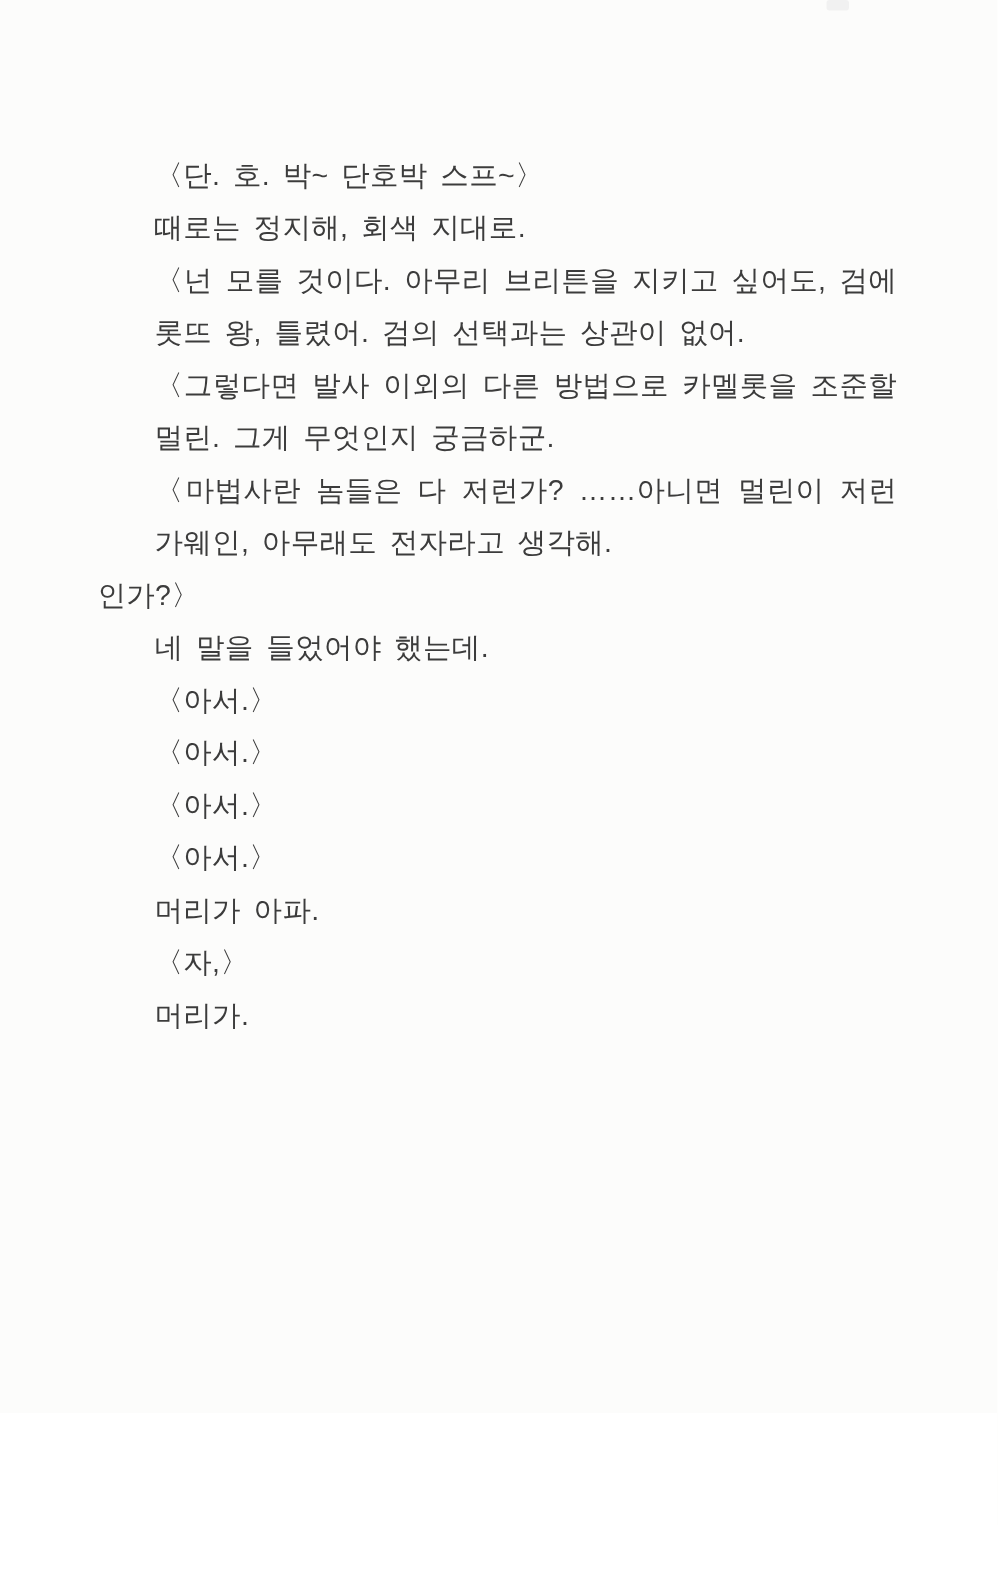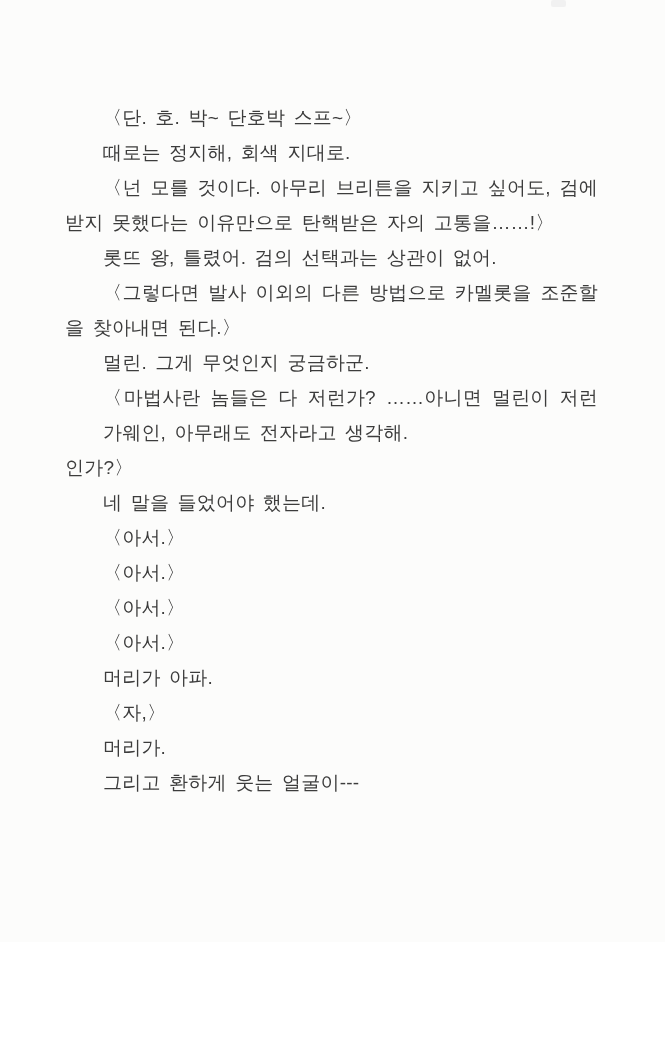--- a/index.html
+++ b/index.html
@@ -80,37 +80,34 @@
 <body>
 
 <div class="page">
 
   <div class="scan-smudge-top"></div>
 
   <div class="body-text" id="body-lines">
       <p class="line indent">〈단. 호. 박~ 단호박 스프~〉</p>
       <p class="line indent">때로는 정지해, 회색 지대로.</p>
       <p class="line indent fill">〈넌 모를 것이다. 아무리 브리튼을 지키고 싶어도, 검에 선택</p>
-      <p class="line">받지 못했다는 이유만으로 탄핵받은 자의 고통을……!〉</p>
       <p class="line indent">롯뜨 왕, 틀렸어. 검의 선택과는 상관이 없어.</p>
       <p class="line indent fill">〈그렇다면 발사 이외의 다른 방법으로 카멜롯을 조준할 방법</p>
-      <p class="line">을 찾아내면 된다.〉</p>
       <p class="line indent">멀린. 그게 무엇인지 궁금하군.</p>
       <p class="line indent fill">〈마법사란 놈들은 다 저런가? ……아니면 멀린이 저런 것 뿐</p>
       <p class="line indent">가웨인, 아무래도 전자라고 생각해.</p>
       <p class="line">인가?〉</p>
       <p class="line indent">네 말을 들었어야 했는데.</p>
       <p class="line indent">〈아서.〉</p>
       <p class="line indent">〈아서.〉</p>
       <p class="line indent">〈아서.〉</p>
       <p class="line indent">〈아서.〉</p>
       <p class="line indent">머리가 아파.</p>
       <p class="line indent">〈자,〉</p>
       <p class="line indent">머리가.</p>
-      <p class="line indent">그리고 환하게 웃는 얼굴이---</p>
     </div>
 
   <div class="footer">
     <span class="page-number">26</span><span class="chapter-title">기교의 장, 굴복</span>
   </div>
 
   <div class="scan-speck-bottom"></div>
 
 </div>
 

